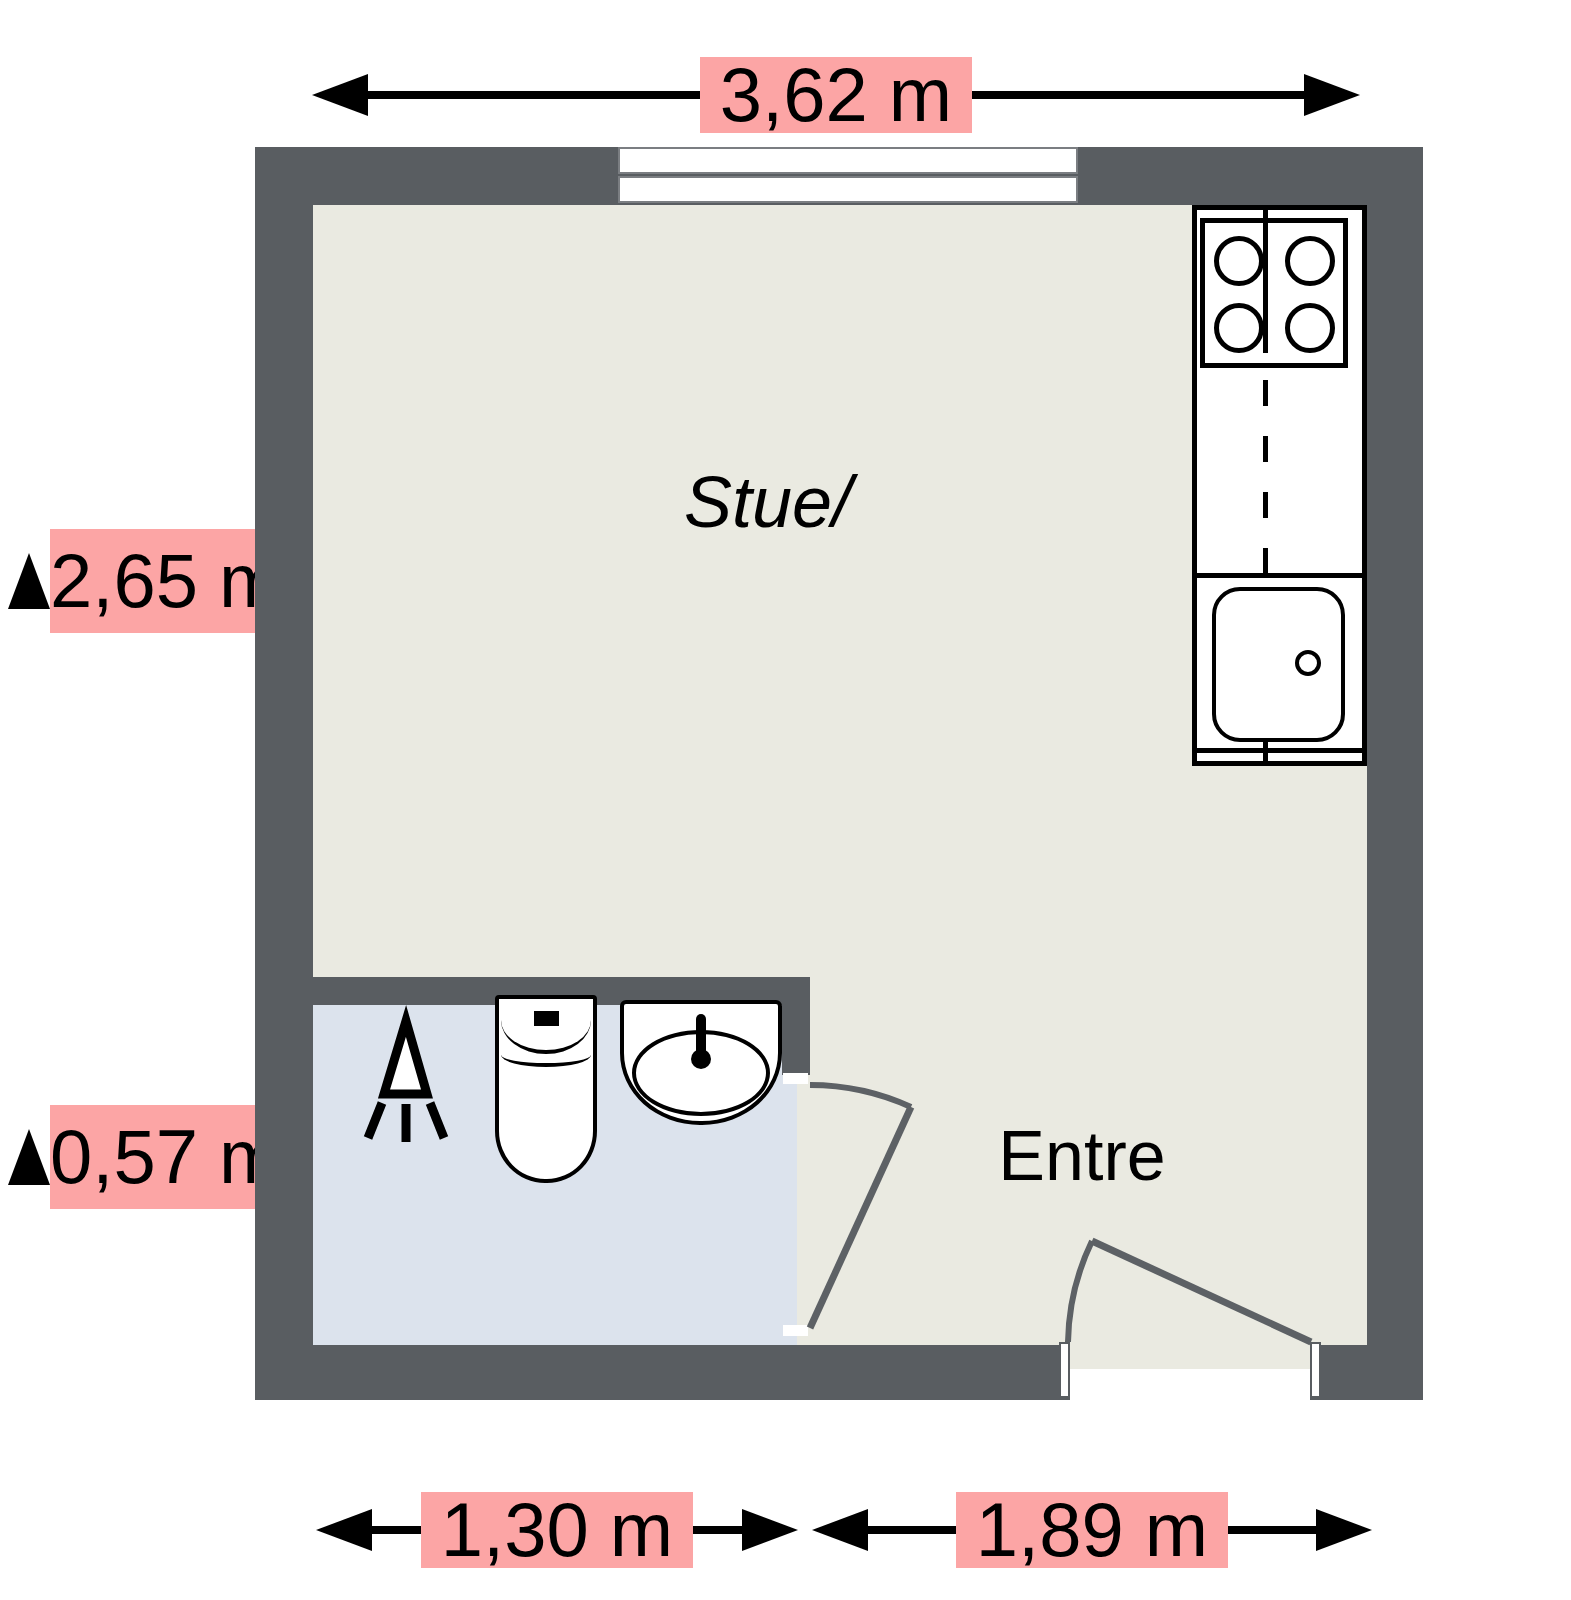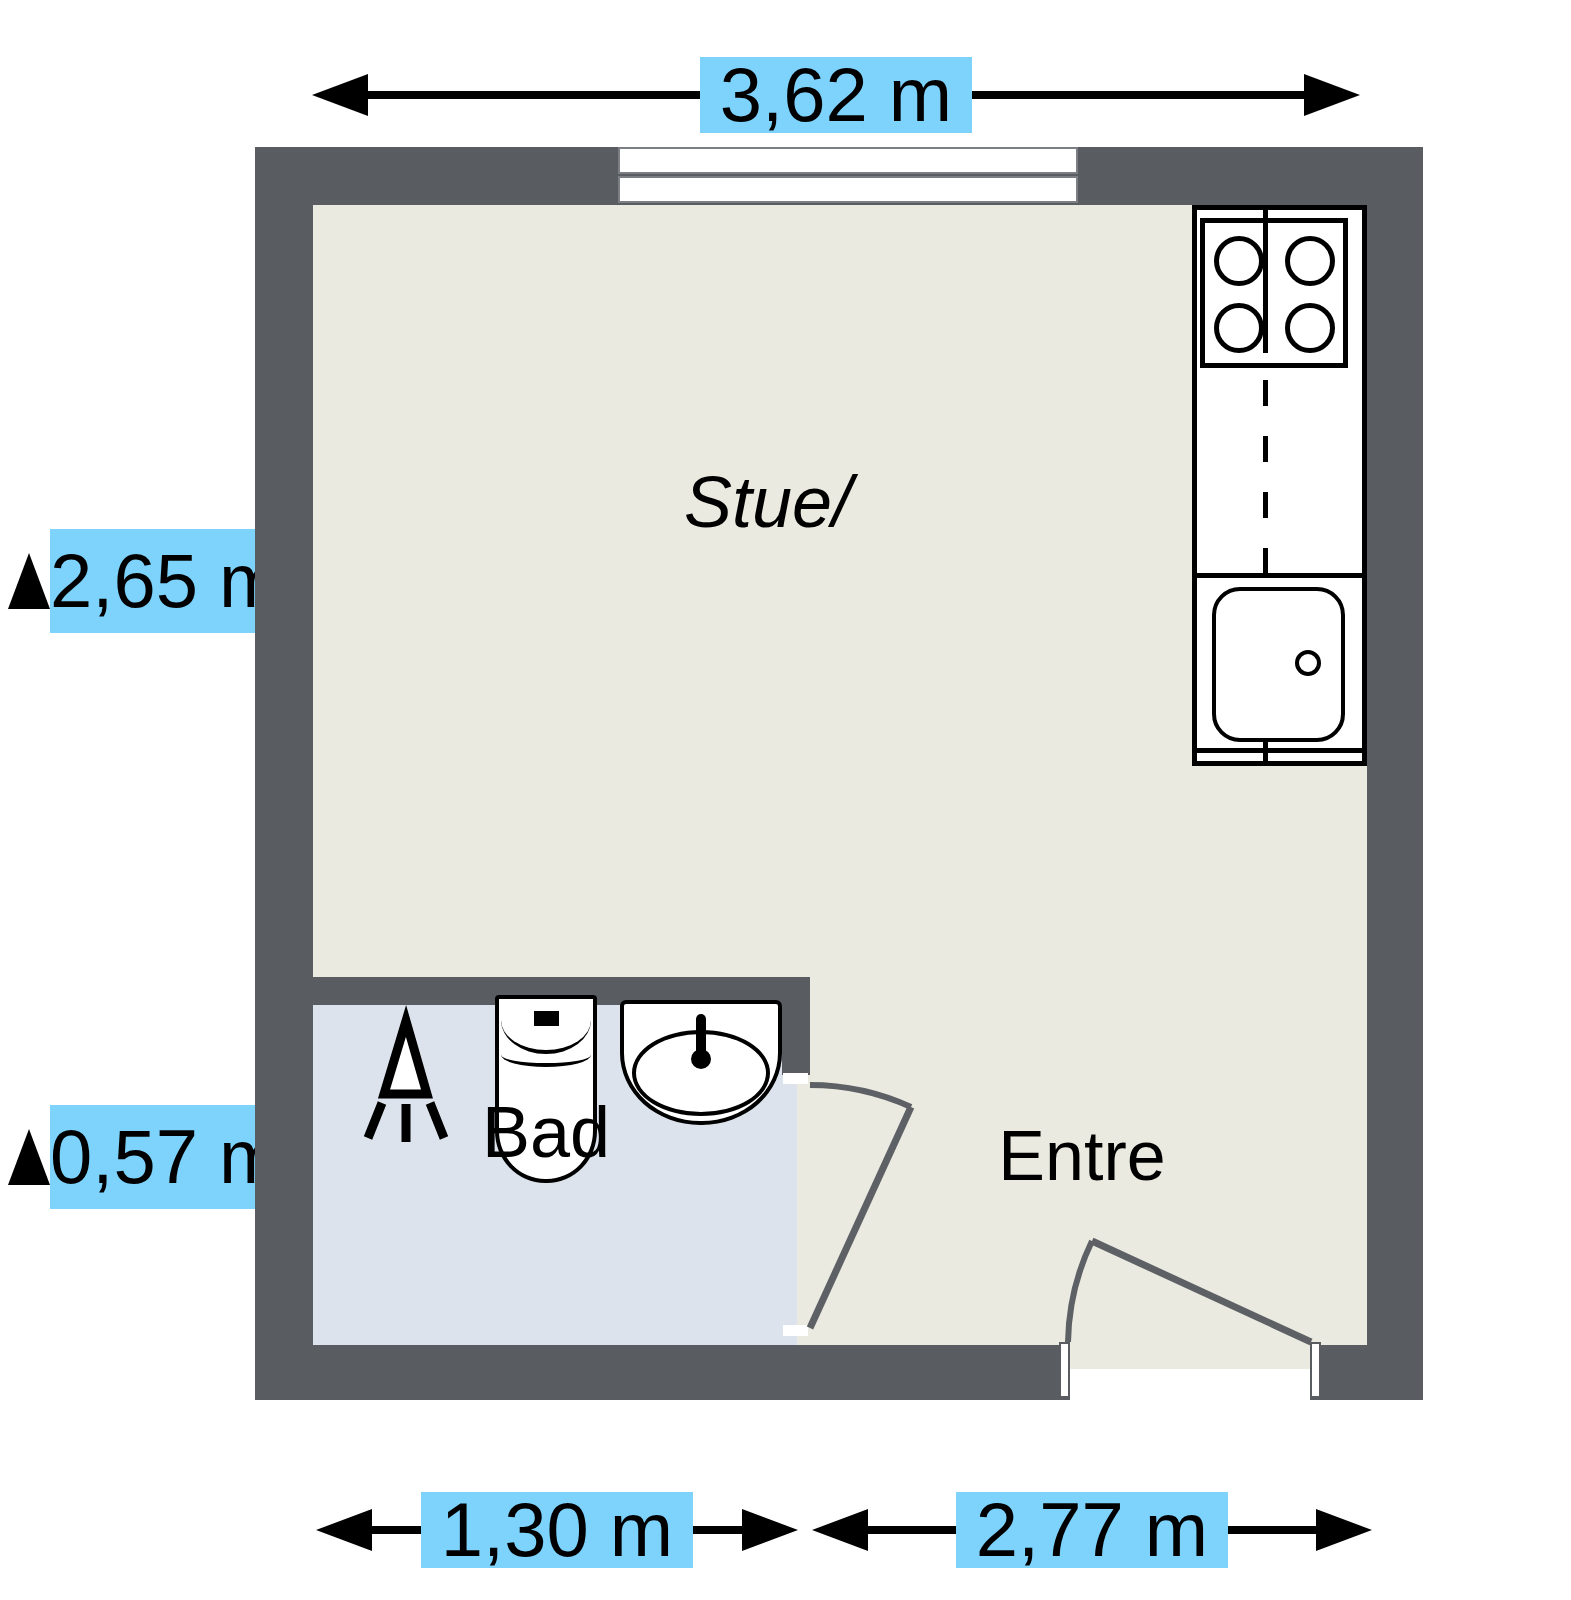--- a/index.html
+++ b/index.html
@@ -9,21 +9,21 @@
     background: #fff; color: #000;
     font-family: "Liberation Sans", sans-serif; overflow: hidden;
   }
   .abs { position: absolute; }
 
   
   .dim-h { position: absolute; display: flex; align-items: center; }
   .dim-v { position: absolute; display: flex; align-items: center; }
   .dim-h .dim-line { flex: 1; height: 8px; background: #000; }
   .dim-v .dim-line { flex: 1; width: 8px; background: #000; }
-  .dim-label { font-size: 76px; line-height: 1; white-space: nowrap; background: #7dd3fc; }
+  .dim-label { font-size: 76px; line-height: 1; white-space: nowrap; background: #fca5a5; }
   .dim-h .dim-label { padding: 0 20px; }
   .dim-v .dim-label { padding: 14px 0; }
   .arrow-left  { width:0; height:0; border:21px solid transparent; border-left:0;  border-right:56px solid #000; }
   .arrow-right { width:0; height:0; border:21px solid transparent; border-right:0; border-left:56px solid #000; }
   .arrow-up    { width:0; height:0; border:21px solid transparent; border-top:0;   border-bottom:56px solid #000; }
   .arrow-down  { width:0; height:0; border:21px solid transparent; border-bottom:0;border-top:56px solid #000; }
 
   #dim-top          { left:312px; top:58px;   width:1048px; height:74px; }
   #dim-left-upper   { left:8px;   top:196px;  width:220px;  height:770px; }
   #dim-left-lower   { left:8px;   top:992px;  width:220px;  height:330px; }
@@ -118,21 +118,21 @@
   <div id="dim-bottom-left" class="dim-h">
     <div class="arrow-left"></div>
     <div class="dim-line"></div>
     <div class="dim-label">1,30 m</div>
     <div class="dim-line"></div>
     <div class="arrow-right"></div>
   </div>
   <div id="dim-bottom-right" class="dim-h">
     <div class="arrow-left"></div>
     <div class="dim-line"></div>
-    <div class="dim-label">2,77 m</div>
+    <div class="dim-label">1,89 m</div>
     <div class="dim-line"></div>
     <div class="arrow-right"></div>
   </div>
 
   <div id="outer-wall" class="abs"></div>
   <div id="floor-main" class="abs"></div>
   <div id="floor-bath" class="abs"></div>
   <div id="bwall-h" class="abs"></div>
   <div id="bwall-v" class="abs"></div>
 
@@ -178,16 +178,15 @@
     <path d="M430 1103 L444 1138" stroke="#000000" stroke-width="9" fill="none"></path>
     <path d="M810 1328 L911 1107" stroke="#5d6165" stroke-width="7" fill="none"></path>
     <path d="M810 1085 A243 243 0 0 1 911 1107" stroke="#5d6165" stroke-width="6" fill="none"></path>
     <path d="M1311 1342 L1092 1241" stroke="#5d6165" stroke-width="7" fill="none"></path>
     <path d="M1092 1241 A242 242 0 0 0 1068 1342" stroke="#5d6165" stroke-width="6" fill="none"></path>
   </svg>
 
   <div id="label-stue" class="room-label">
     <span style="display:block">Stue/</span>
   </div>
-  <div id="label-bad" class="room-label">Bad</div>
   <div id="label-entre" class="room-label">Entre</div>
 
 </div>
 
 </body></html>

